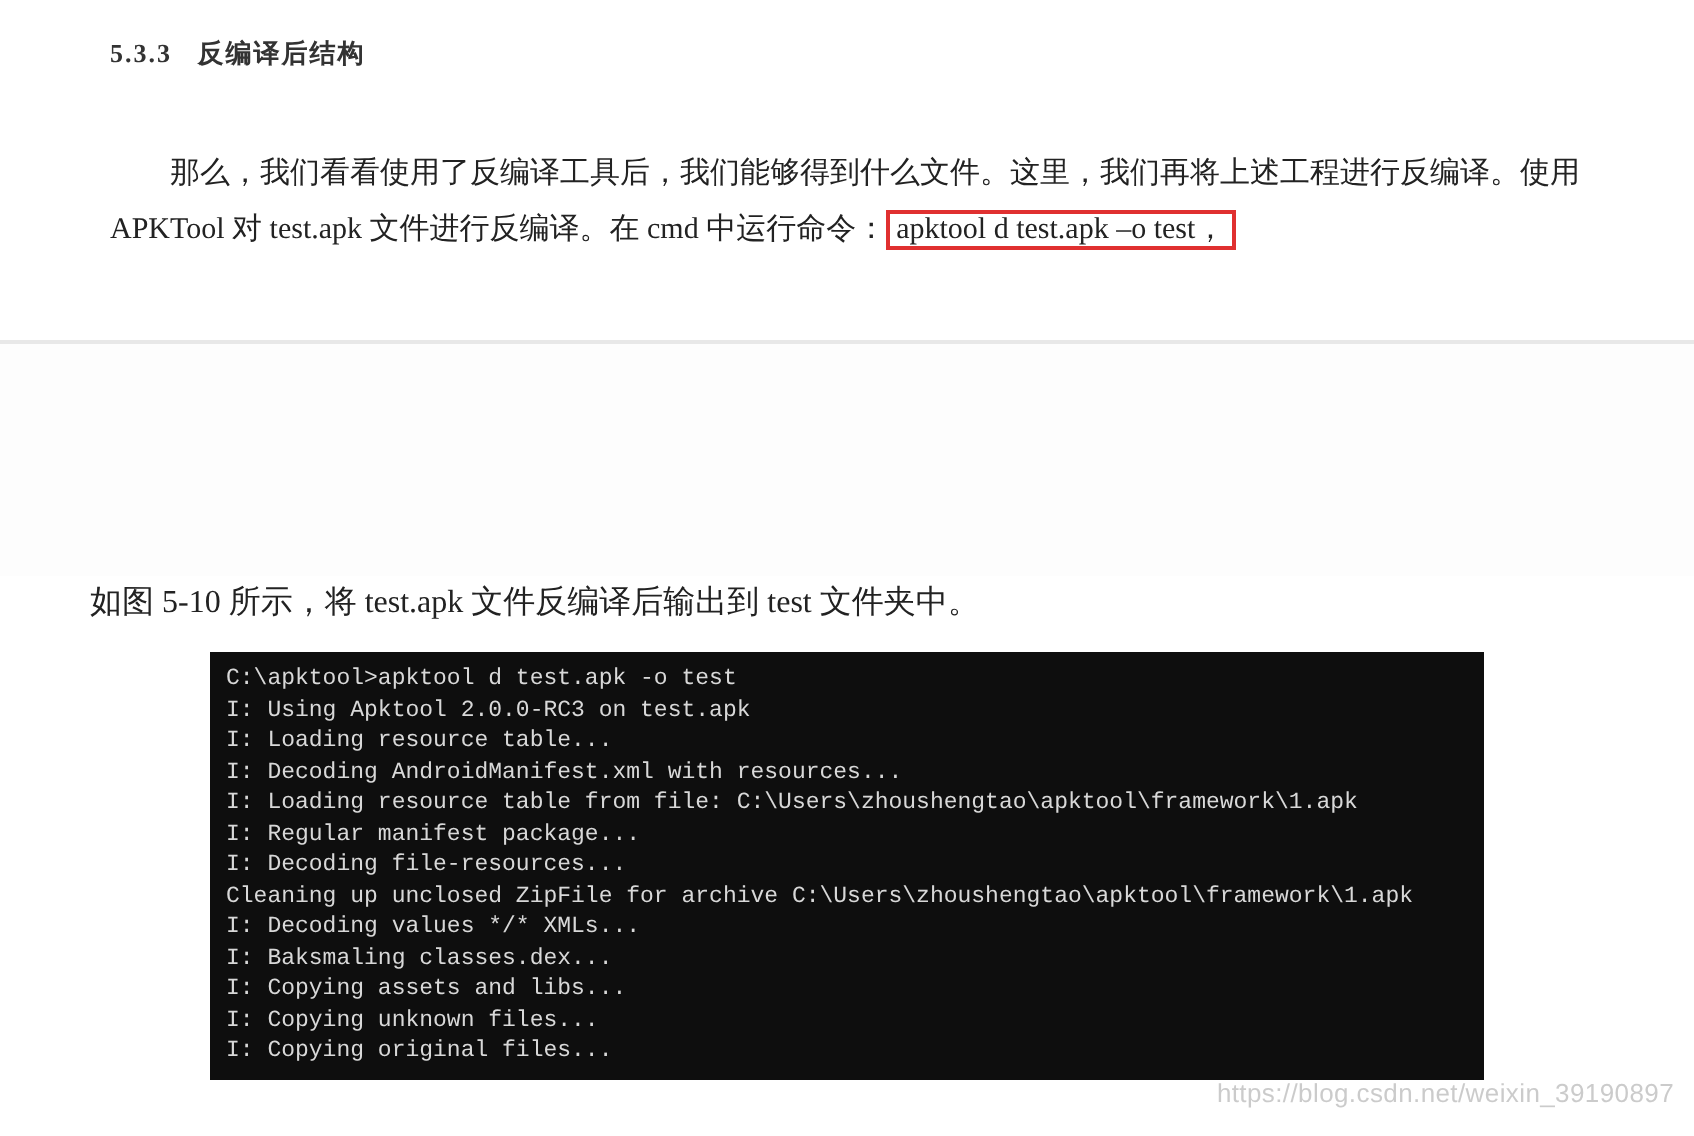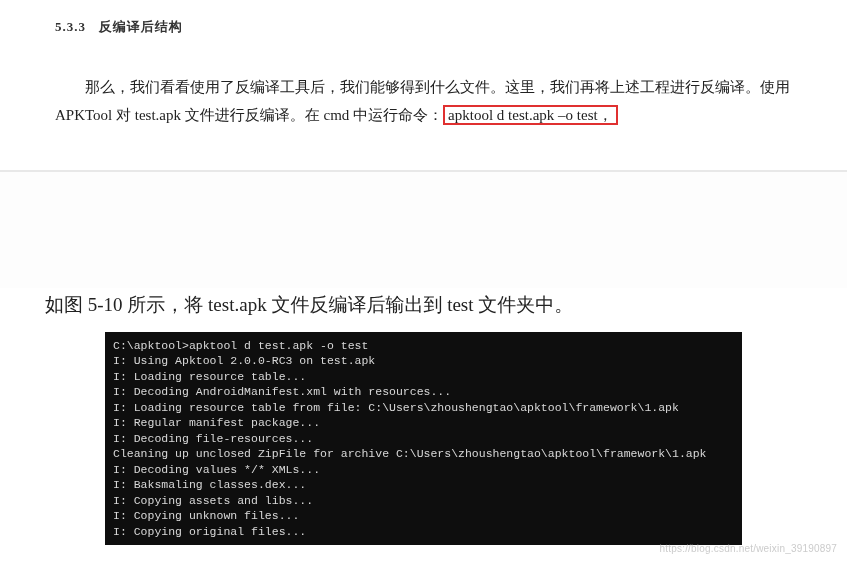--- a/index.html
+++ b/index.html
@@ -43,41 +43,41 @@
     }
     .runhead {
       text-align: right;
       font-size: 15px;
       color: #444;
       margin-bottom: 24px;
       padding-right: 20px;
     }
     .runhead .pn { margin-left: 28px; }
     .body-para2 {
-      font-size: 19px;
+      font-size: 16px;
       line-height: 1.8;
       color: #222;
       margin-bottom: 10px;
     }
     .terminal {
       background: #0e0e0e;
       color: #d8d8d8;
       font-family: "Courier New", monospace;
       font-size: 11.5px;
       line-height: 1.35;
       padding: 6px 8px;
       margin: 4px 60px 6px 60px;
       white-space: pre;
       overflow: hidden;
     }
     .watermark {
       position: absolute;
       right: 10px;
       bottom: 14px;
-      font-size: 10px;
+      font-size: 13px;
       color: rgba(160,160,160,0.55);
       font-family: Arial, sans-serif;
       letter-spacing: 0.2px;
     }
     .rel { position: relative; }
   </style>
 </head>
 <body class="rel">
 
 <div class="top-section">

